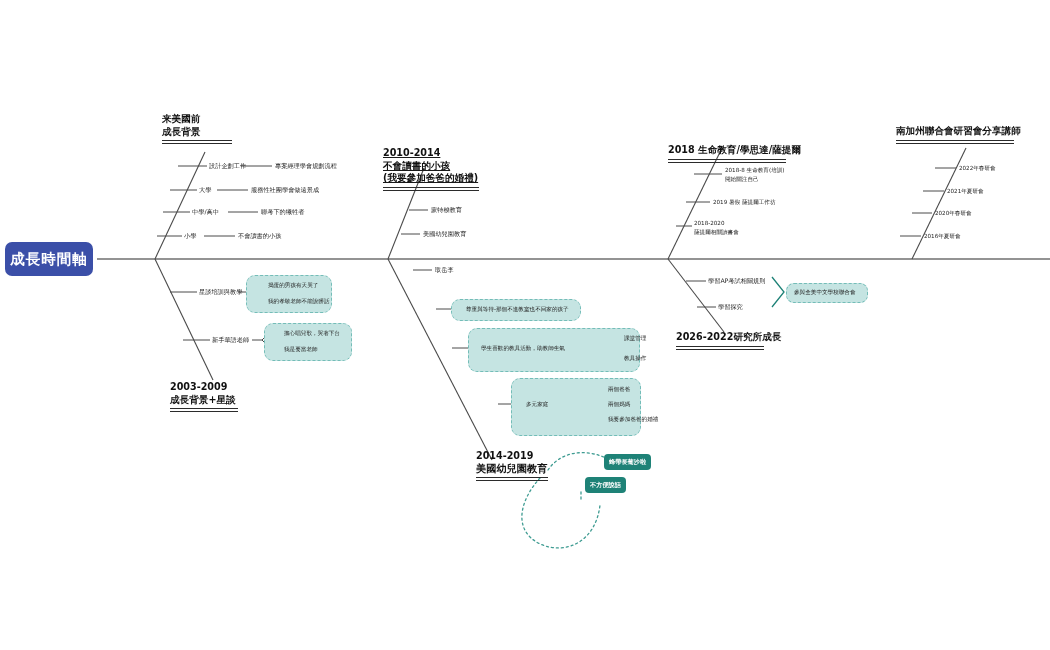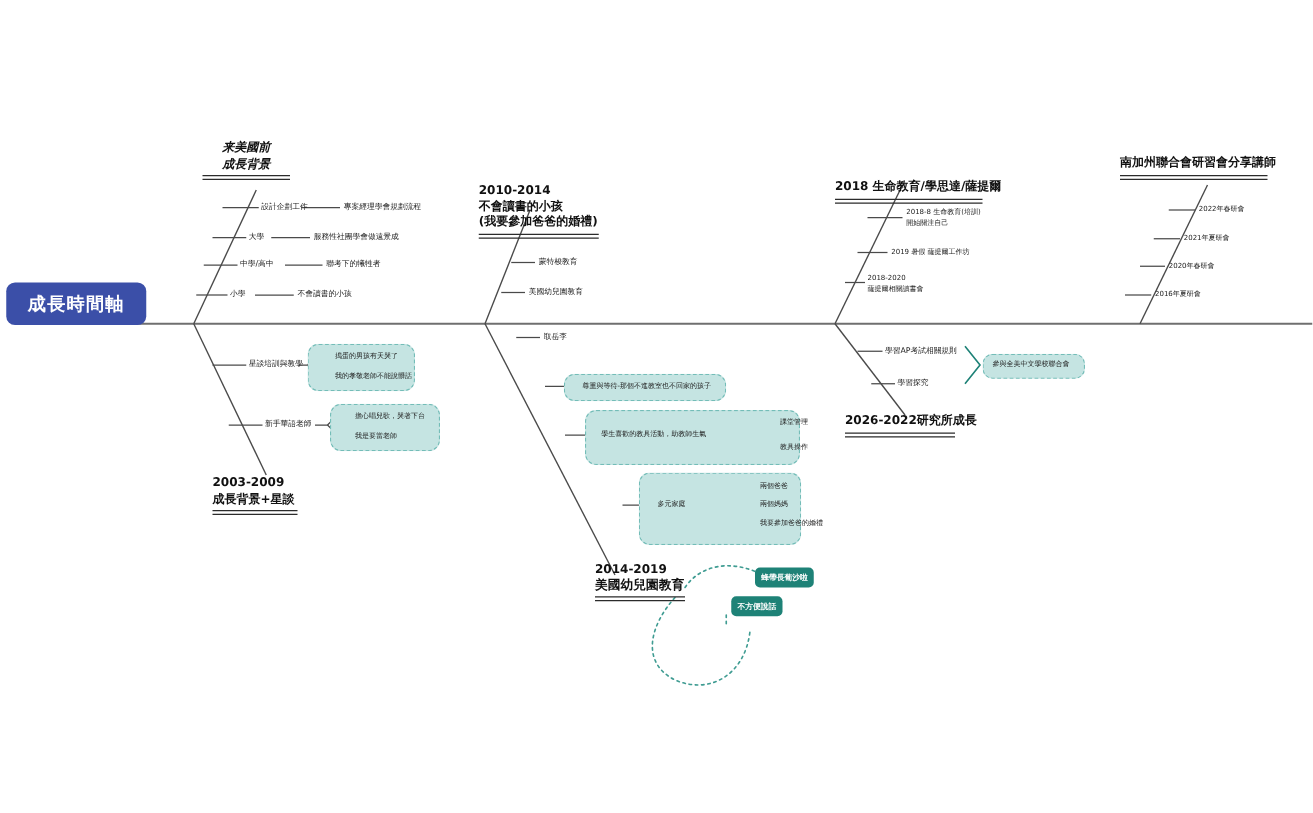--- a/index.html
+++ b/index.html
@@ -6,37 +6,37 @@
   body{
     width:1050px;height:650px;position:relative;overflow:hidden;
     font-family:"DejaVu Sans","Liberation Sans",sans-serif;
     color:#1a1a1a;
   }
   #canvas{position:absolute;left:0;top:0;width:1050px;height:650px;}
   svg.layer{position:absolute;left:0;top:0;width:1050px;height:650px;pointer-events:none;}
 
   
   .root-node{
-    position:absolute;left:5px;top:226px;width:112px;height:34px;
+    position:absolute;left:5px;top:242px;width:88px;height:34px;
     background:#3b4fa8;border-radius:7px;
     display:flex;align-items:center;justify-content:center;
     color:#ffffff;font-size:14.5px;font-weight:bold;letter-spacing:1px;
   }
 
   
   .branch-head{position:absolute;white-space:nowrap;}
   .branch-head .ln{
     font-size:9.6px;font-weight:bold;color:#111;line-height:12.5px;
     text-align:left;
   }
   .branch-head .ln.big{font-size:10.2px;}
   .branch-head .rule{
     margin-top:2px;border-top:1.1px solid #2b2b2b;border-bottom:1.1px solid #2b2b2b;height:2px;
   }
-  .branch-head.center .ln{text-align:center;font-style:italic;}
+  .branch-head.center .ln{}
 
   
   .lbl{position:absolute;white-space:nowrap;font-size:6.2px;color:#222;line-height:8.5px;}
   .lbl.sm{font-size:5.6px;}
   .lbl.two{line-height:8.2px;}
 
   
   .teal-box{
     position:absolute;background:#c5e4e2;border:1px dashed #74bdb8;border-radius:9px;
   }
@@ -171,21 +171,21 @@
   <div class="lbl" style="left:212px;top:336px;">新手華語老師</div>
   <div class="lbl sm" style="left:284px;top:329px;">擔心唱兒歌，哭著下台</div>
   <div class="lbl sm" style="left:284px;top:345px;">我是要當老師</div>
 
   <div class="branch-head" style="left:170px;top:381px;width:68px;">
     <div class="ln">2003-2009</div>
     <div class="ln">成長背景+星談</div>
     <div class="rule"></div>
   </div>
 
-  <div class="branch-head" style="left:383px;top:147px;width:96px;">
+  <div class="branch-head" style="left:383px;top:147px;width:96px;text-decoration:underline;">
     <div class="ln">2010-2014</div>
     <div class="ln">不會讀書的小孩</div>
     <div class="ln">(我要參加爸爸的婚禮)</div>
     <div class="rule"></div>
   </div>
   <div class="lbl" style="left:431px;top:206px;">蒙特梭教育</div>
   <div class="lbl" style="left:423px;top:230px;">美國幼兒園教育</div>
   <div class="lbl" style="left:435px;top:266px;">取岳李</div>
 
   <div class="teal-box" style="left:451px;top:299px;width:128px;height:20px;"></div>

